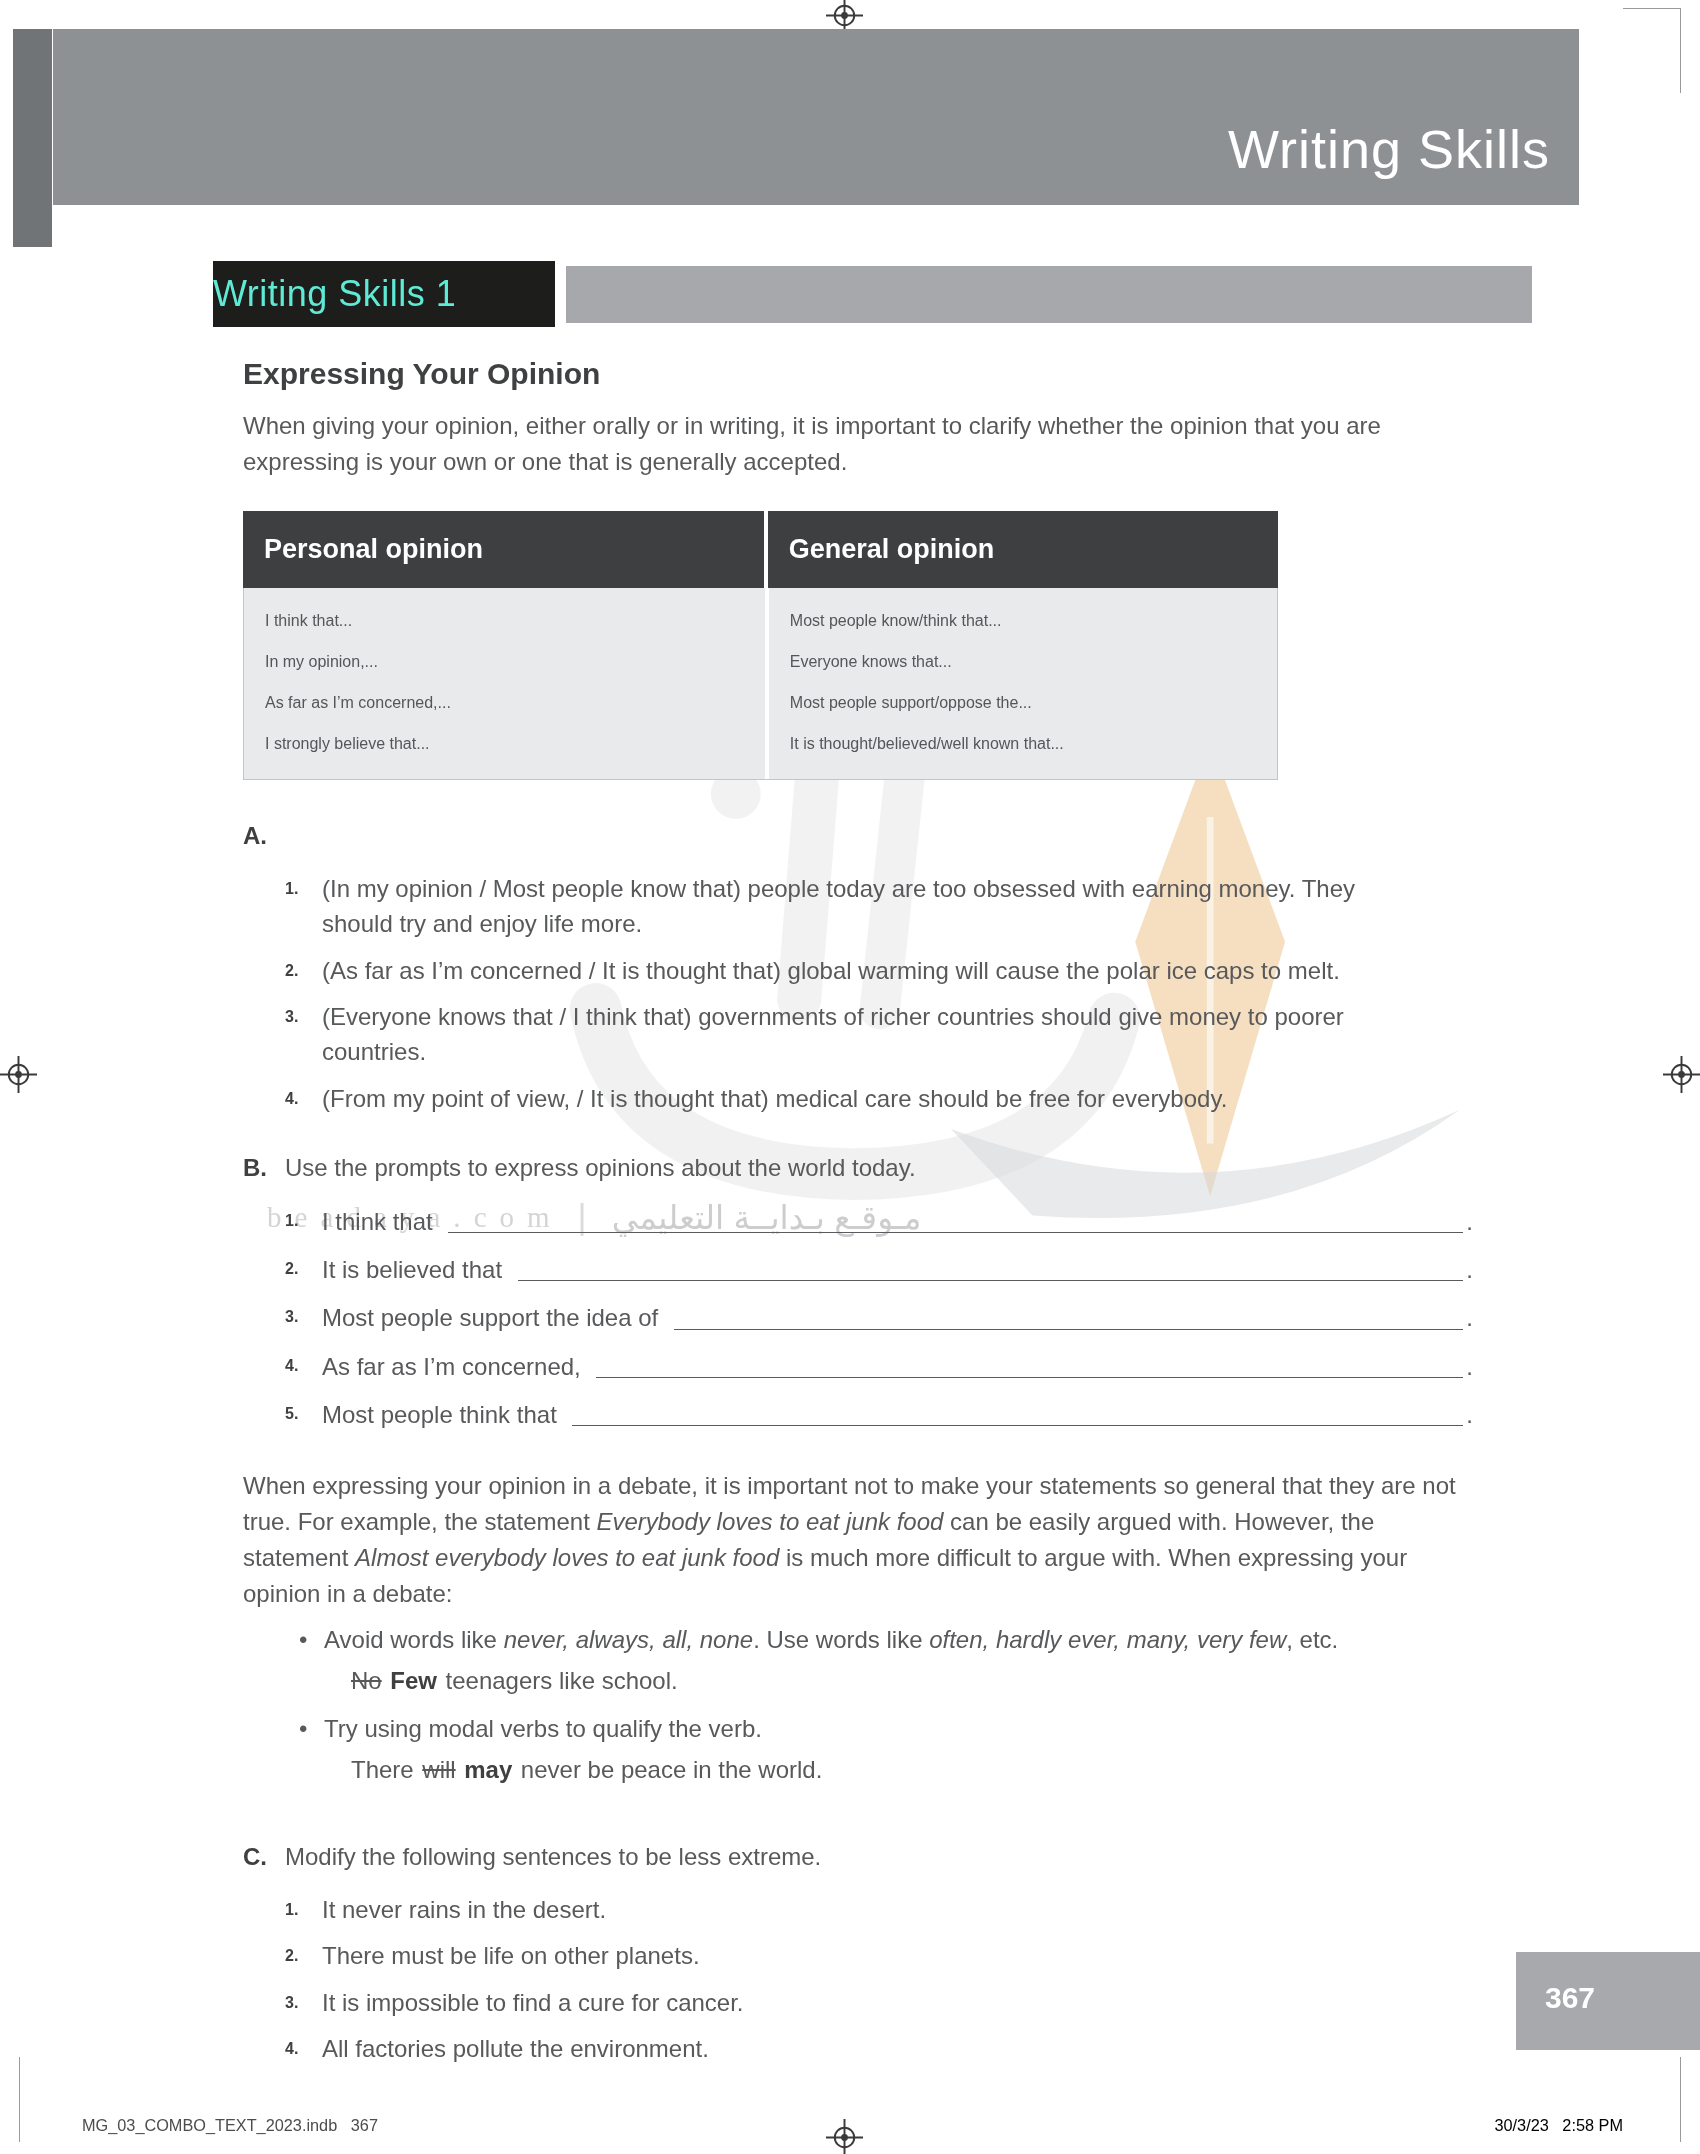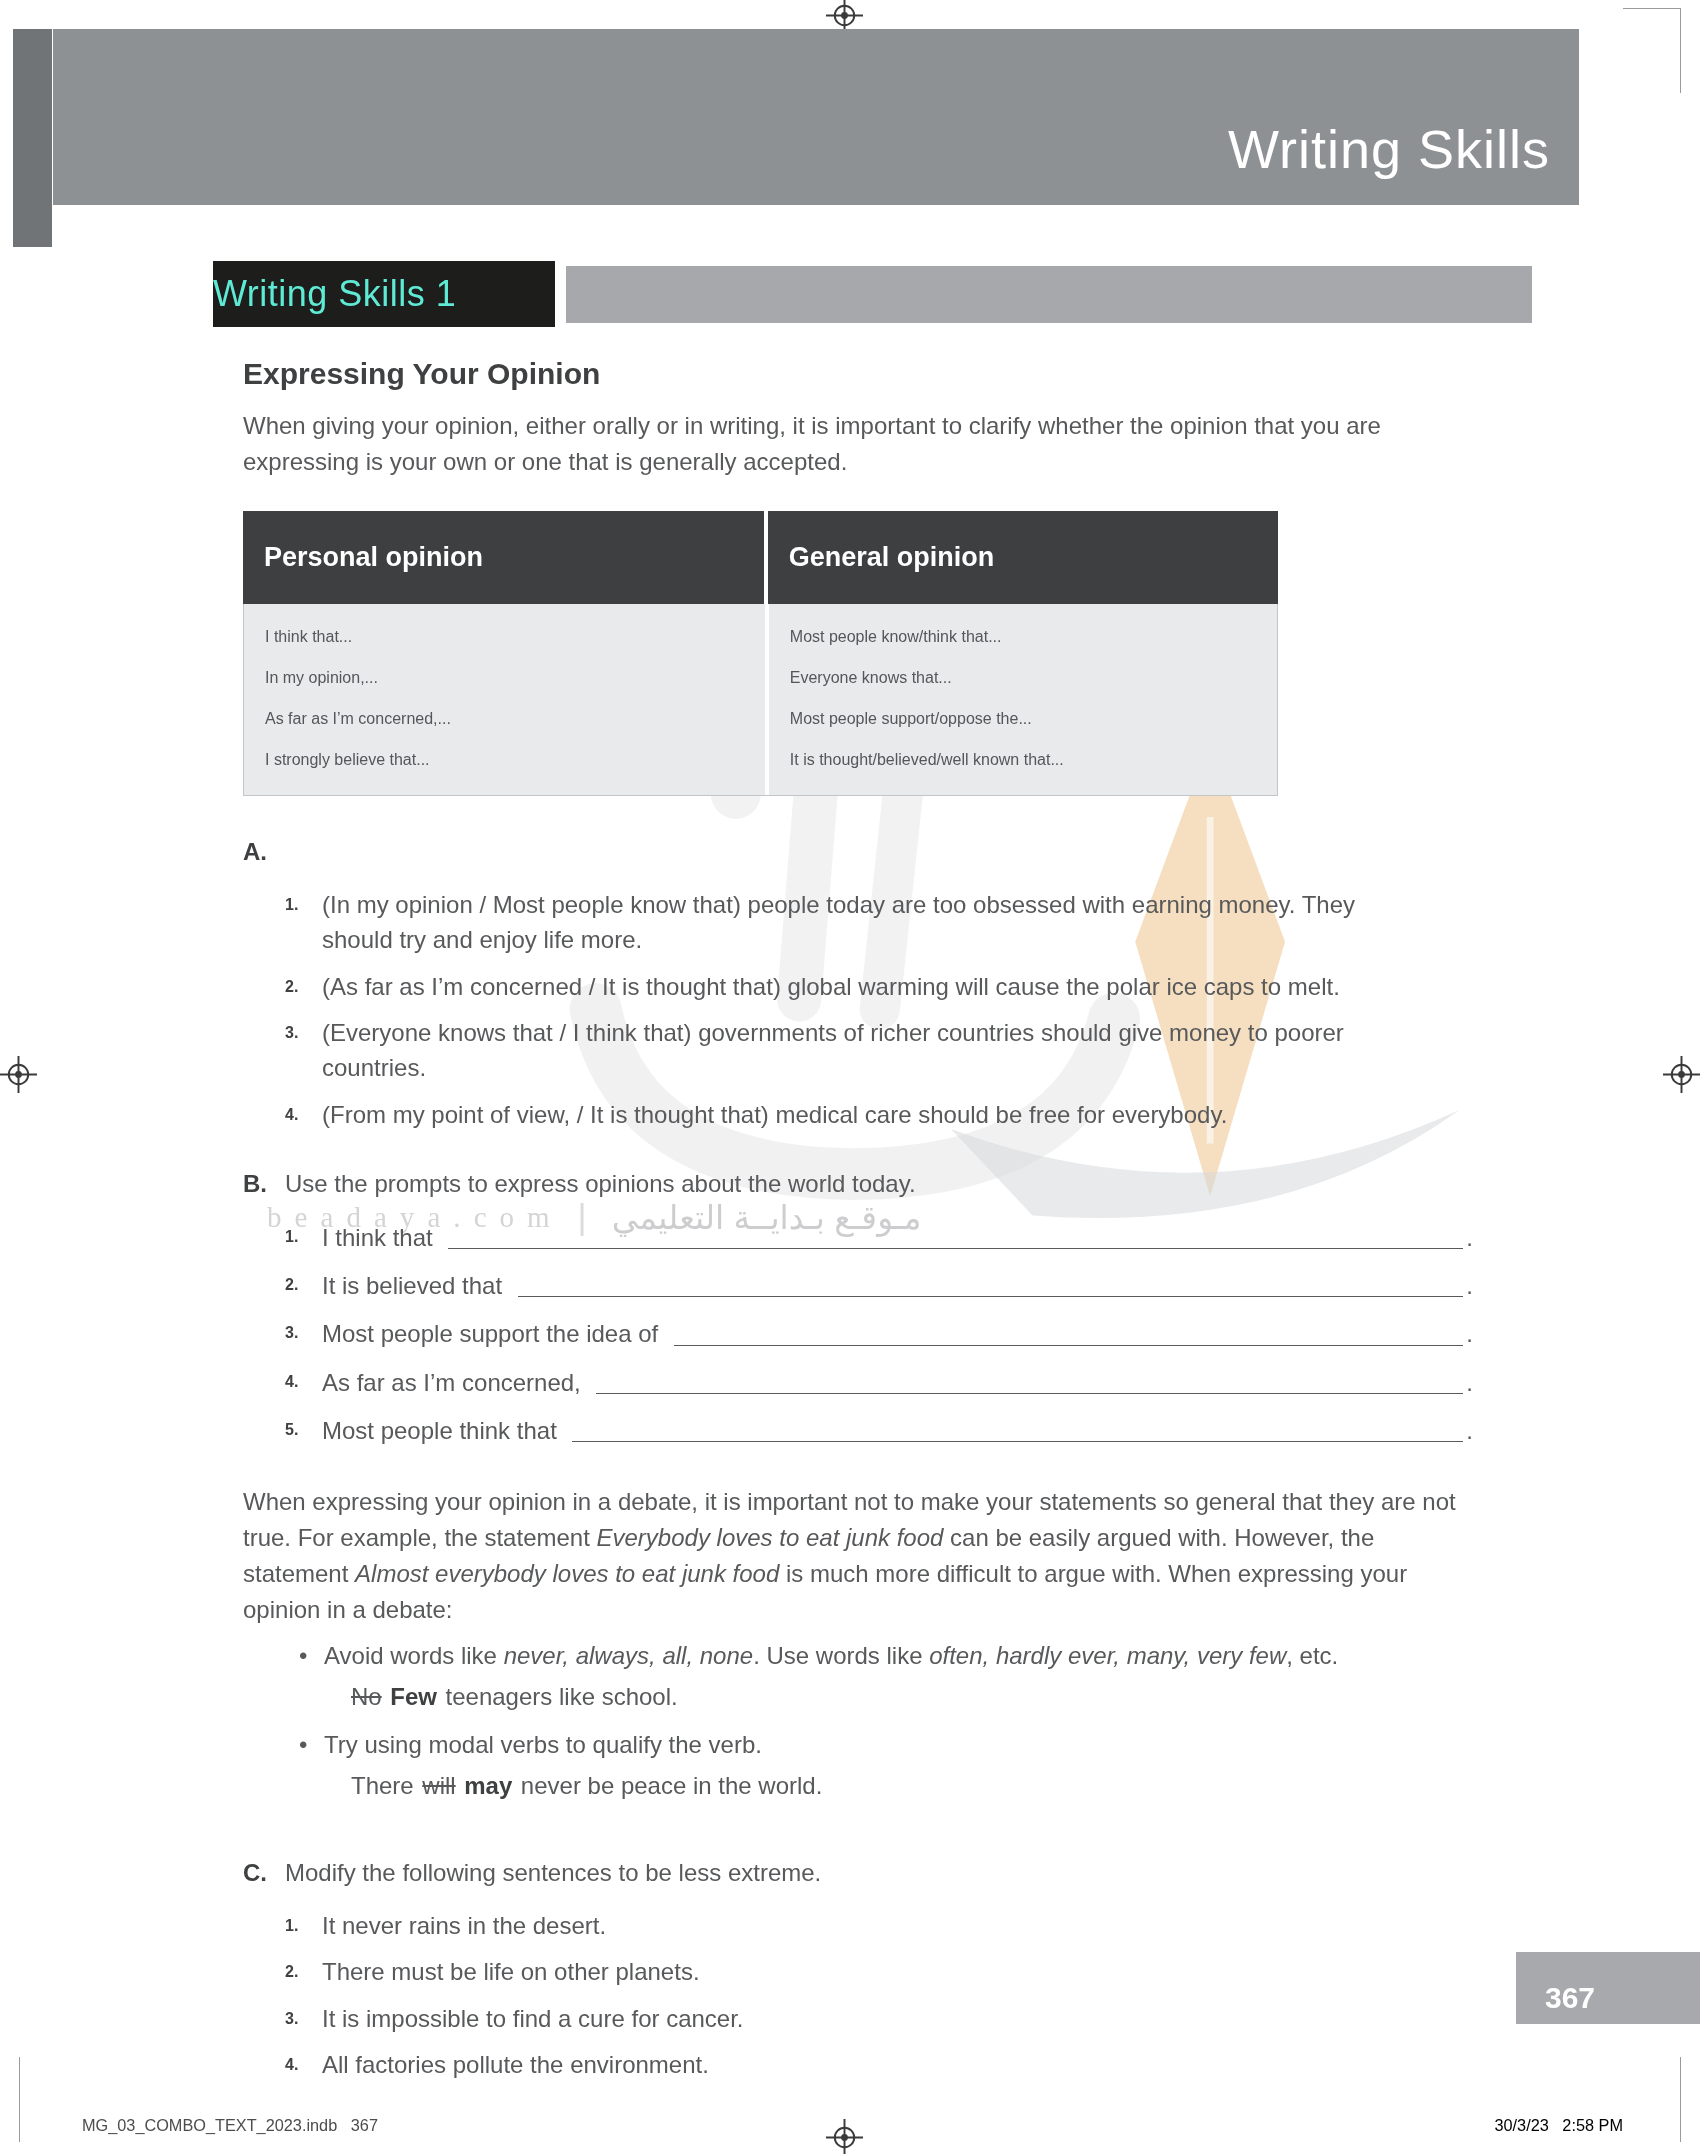--- a/index.html
+++ b/index.html
@@ -30,21 +30,21 @@
   .wm-site{color:#c6c6c8;font-size:29px;letter-spacing:2.9px;font-family:Liberation Serif, serif;}
   .wm-div{color:#cfcfd1;font-size:35px;}
   .wm-ar{color:#bdbdbf;font-size:33px;}
   
   .content{position:absolute;left:243px;top:357px;width:1230px;z-index:1;}
   .heading{font-size:30px;font-weight:bold;color:#3f4041;margin:0 0 17.3px 0;}
   .intro{font-size:24px;line-height:36px;margin:0 0 31px 0;}
   
   .tbl{width:1035px;margin:0 0 42px 0;}
   .tbl-head,.tbl-body{display:grid;grid-template-columns:521px 1fr;gap:3.8px;background:#ffffff;}
-  .tbl-hcell{background:#3e3f41;color:#ffffff;font-weight:bold;font-size:27px;padding:31px 21px;}
+  .tbl-hcell{background:#3e3f41;color:#ffffff;font-weight:bold;font-size:27px;padding:23px 21px;}
   .tbl-body{border:1px solid #c3c5c7;border-top:none;}
   .tbl-col{background:#e9eaeb;padding:11.5px 21px 15.4px 21px;}
   .tbl-line{font-size:16px;line-height:41px;color:#55565a;}
   
   .ex-head{display:flex;font-size:24px;margin:0 0 21px 0;}
   .ex-label{font-weight:bold;color:#3f4041;width:42px;flex:none;}
   .ex-title{color:#58595b;}
   .ex-item{display:flex;padding-left:42px;margin:0 0 11.5px 0;}
   .ex-num{font-weight:bold;color:#3f4041;width:37px;flex:none;line-height:35px;}
   .ex-text{font-size:24px;line-height:35px;max-width:1086px;}
@@ -58,21 +58,21 @@
   .debate{font-size:24px;line-height:36px;margin:37px 0 9.6px 0;width:1222px;}
   .it{font-style:italic;}
   .bullet-row{display:flex;padding-left:56px;margin:0 0 5.8px 0;font-size:24px;line-height:35px;}
   .bullet-dot{width:25px;flex:none;color:#58595b;}
   .bullet-example{padding-left:108px;font-size:24px;line-height:35px;margin:0 0 13.4px 0;}
   .strike{text-decoration:line-through;margin-right:8.6px;}
   .bold{font-weight:bold;color:#3f4041;margin-right:8.6px;}
   .lead{margin-right:8.6px;}
   .ex-c{margin-top:56px;}
   
-  .pagenum-box{position:absolute;right:0;top:1952px;width:184px;height:72px;background:#a7a9ac;z-index:2;}
+  .pagenum-box{position:absolute;right:0;top:1952px;width:184px;height:98px;background:#a7a9ac;z-index:2;}
   .pagenum-box span{display:block;color:#ffffff;font-weight:bold;font-size:30px;line-height:92px;padding-left:29px;}
   .footer-left{position:absolute;left:82px;top:2116px;font-size:16.3px;color:#4d4d4f;white-space:pre;}
   .footer-right{position:absolute;right:77px;top:2116px;font-size:16.3px;color:#000000;white-space:pre;}
 </style>
 </head>
 <body>
 
 <svg class="regmark" style="left:826px;top:-2.9px;" viewBox="0 0 38 38">
     <line x1="19" y1="0" x2="19" y2="38" stroke="#3a3a3a" stroke-width="2"></line>
     <line x1="0" y1="19" x2="38" y2="19" stroke="#3a3a3a" stroke-width="2"></line>

